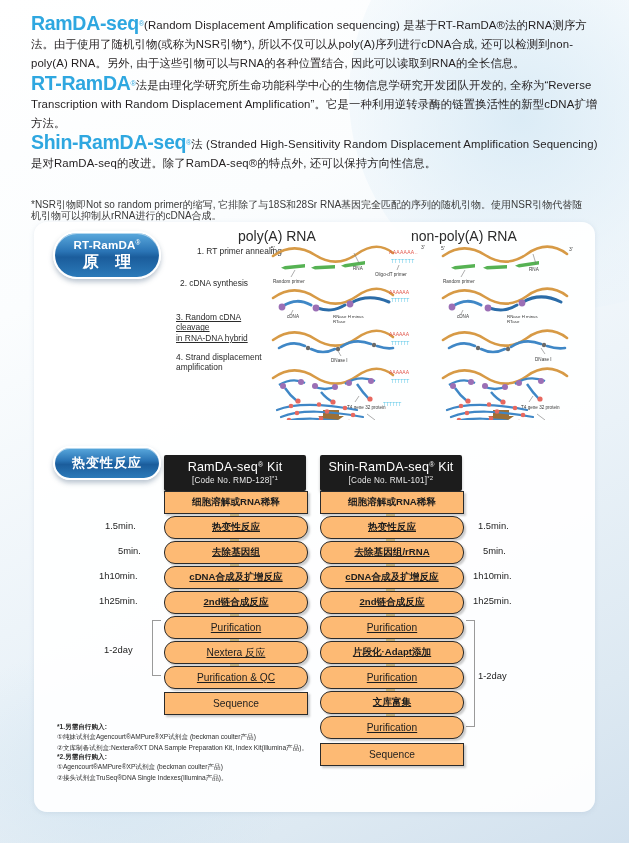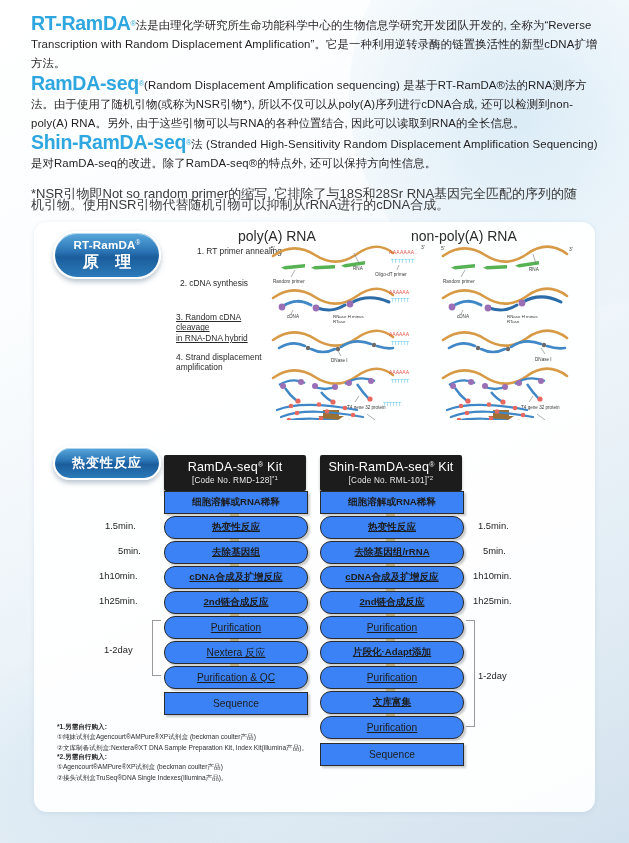--- a/index.html
+++ b/index.html
@@ -27,21 +27,21 @@
   
   .intro{position:absolute;left:31px;top:14px;width:570px;}
   .para{font-size:11.4px;line-height:19.2px;letter-spacing:.1px;color:#221e1f;}
   .brand{
     color:#2ea7e0;font-size:19.5px;font-weight:700;letter-spacing:-.3px;
     line-height:19px;vertical-align:-1px;
   }
   .brand sup{font-size:9px;vertical-align:5px;font-weight:400;}
   .para sup{font-size:7.5px;vertical-align:4px;}
   .footnote-top{
-    font-size:13px;line-height:11.6px;color:#3a3a3a;margin-top:14px;width:556px;
+    font-size:10px;line-height:11.6px;color:#3a3a3a;margin-top:25px;width:556px;
   }
 
   
   .card{
     position:absolute;left:34px;top:222px;width:561px;height:590px;
     background:rgba(255,255,255,.93);
     border-radius:13px;
     box-shadow:0 1px 5px rgba(120,150,175,.18);
   }
 
@@ -78,21 +78,21 @@
     text-align:center;padding:5px 0 6px;box-shadow:0 2px 3px rgba(0,0,0,.25);
   }
   .kit-head .kname{font-size:12.6px;letter-spacing:.2px;}
   .kit-head .kname sup{font-size:7px;vertical-align:4px;}
   .kit-head .kcode{font-size:8.2px;letter-spacing:.2px;margin-top:1px;color:#e9e9e9;}
   .kit-head .kcode sup{font-size:6px;vertical-align:3px;}
   #kit-left{left:164px;top:455px;width:142px;}
   #kit-right{left:320px;top:455px;width:142px;}
 
   .node{
-    position:absolute;width:142px;height:21px;background:#3b82f6;
+    position:absolute;width:142px;height:21px;background:#fdba74;
     border:1.2px solid #2b2b2b;display:flex;align-items:center;justify-content:center;
     font-size:10.2px;color:#1d1d1d;box-shadow:2px 2px 2px rgba(110,110,110,.35);
     z-index:2;
   }
   .node.round{border-radius:11px;text-decoration:underline;}
   .node.cn{font-size:9.6px;font-weight:700;}
 
   .spine{
     position:absolute;width:9px;background:#e5cf8f;z-index:1;
   }
@@ -114,24 +114,24 @@
 </head>
 <body>
 
 <div class="bg-swirl"></div>
 <div class="bg-swirl2"></div>
 
 <div class="page">
 
   <div class="intro">
     <div class="para">
-      <span class="brand"><span>RT-RamDA</span><sup>®</sup></span><span>法是由理化学研究所生命功能科学中心的生物信息学研究开发团队开发的, 全称为“Reverse Transcription with Random Displacement Amplification”。它是一种利用逆转录酶的链置换活性的新型cDNA扩增方法。</span>
+      <span class="brand"><span>RamDA-seq</span><sup>®</sup></span><span>(Random Displacement Amplification sequencing) 是基于RT-RamDA®法的RNA测序方法。由于使用了随机引物(或称为NSR引物*), 所以不仅可以从poly(A)序列进行cDNA合成, 还可以检测到non-poly(A) RNA。另外, 由于这些引物可以与RNA的各种位置结合, 因此可以读取到RNA的全长信息。</span>
     </div>
     <div class="para">
-      <span class="brand"><span>RamDA-seq</span><sup>®</sup></span><span>(Random Displacement Amplification sequencing) 是基于RT-RamDA®法的RNA测序方法。由于使用了随机引物(或称为NSR引物*), 所以不仅可以从poly(A)序列进行cDNA合成, 还可以检测到non-poly(A) RNA。另外, 由于这些引物可以与RNA的各种位置结合, 因此可以读取到RNA的全长信息。</span>
+      <span class="brand"><span>RT-RamDA</span><sup>®</sup></span><span>法是由理化学研究所生命功能科学中心的生物信息学研究开发团队开发的, 全称为“Reverse Transcription with Random Displacement Amplification”。它是一种利用逆转录酶的链置换活性的新型cDNA扩增方法。</span>
     </div>
     <div class="para">
       <span class="brand"><span>Shin-RamDA-seq</span><sup>®</sup></span><span>法 (Stranded High-Sensitivity Random Displacement Amplification Sequencing) 是对RamDA-seq的改进。除了RamDA-seq®的特点外, 还可以保持方向性信息。</span>
     </div>
     <div class="footnote-top">*NSR引物即Not so random primer的缩写, 它排除了与18S和28Sr RNA基因完全匹配的序列的随机引物。使用NSR引物代替随机引物可以抑制从rRNA进行的cDNA合成。</div>
   </div>
 
   <div class="card"></div>
 
   <div class="pill" id="pill-principle">

